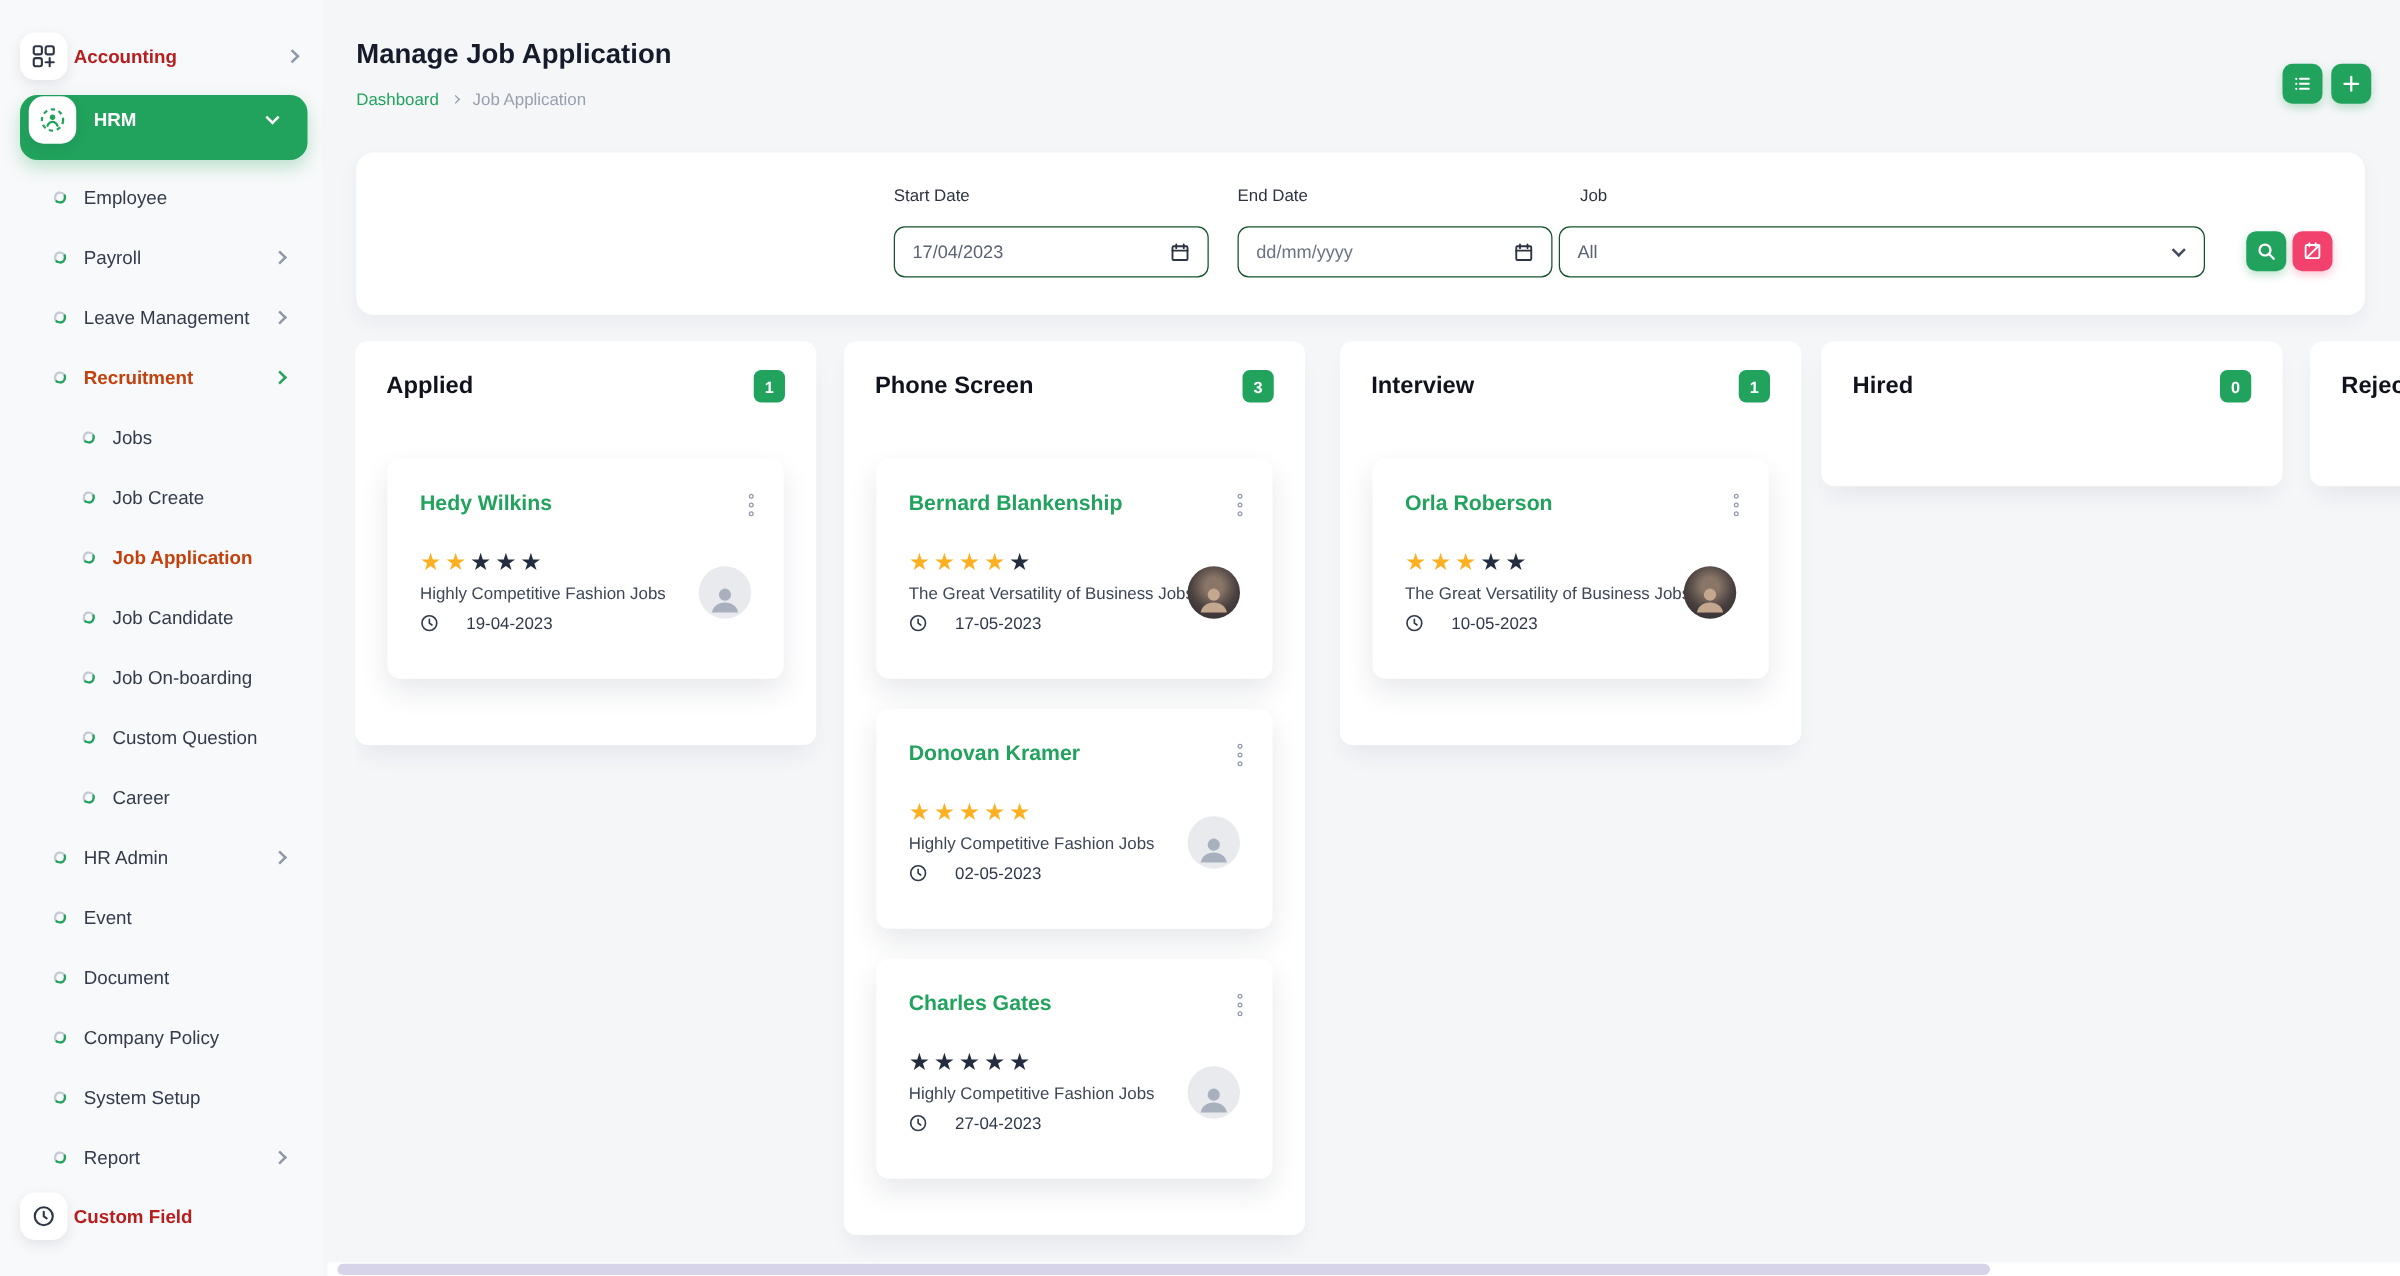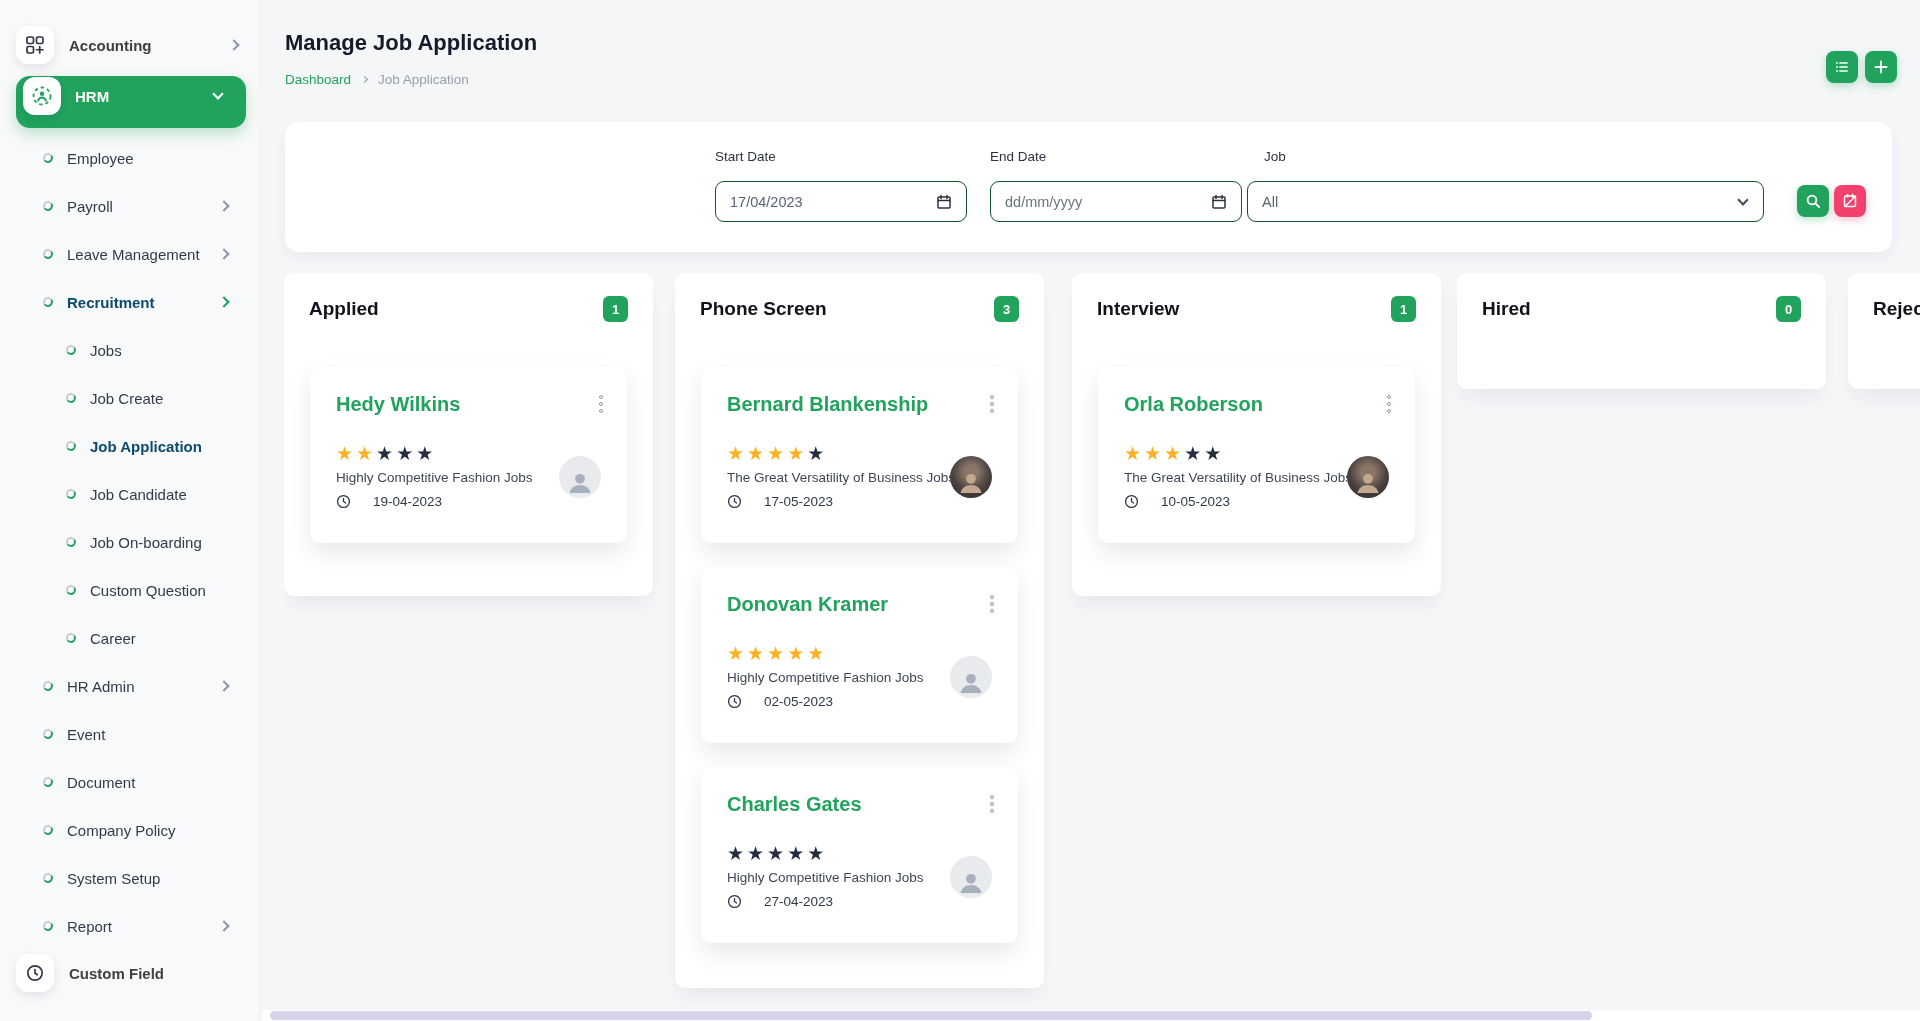--- a/index.html
+++ b/index.html
@@ -8,29 +8,29 @@
     position:relative; overflow:hidden;
     background:#f5f6f8;
     font-family:"Liberation Sans", sans-serif;
     color:#2d3445;
   }
 
   
   .sidebar { position:absolute; left:0; top:0; width:258px; height:1021px; padding:22px 12px 0 16px; background:#f8f9fa; }
   .module-row { display:flex; align-items:center; height:46px; margin-bottom:8px; cursor:pointer; }
   .icon-box { width:38px; height:38px; background:#fff; border-radius:12px; box-shadow:0 4px 10px rgba(30,40,70,.10); display:flex; align-items:center; justify-content:center; flex:0 0 auto; }
-  .module-label { flex:1; margin-left:15px; font-size:15px; font-weight:600; color:#404040; }
+  .module-label { flex:1; margin-left:5px; font-size:15px; font-weight:600; color:#b91c1c; }
   .hrm-pill { display:flex; align-items:center; height:52px; background:#21A35D; border-radius:14px; padding:0 16px 12px 7px; margin:0 0 6px 0; box-shadow:0 6px 14px rgba(33,163,93,.28); cursor:pointer; }
   .hrm-pill .module-label { color:#fff; margin-left:14px; }
   .menu { list-style:none; }
   .m-item { height:48px; display:flex; align-items:center; padding:0 10px 0 27px; cursor:pointer; }
   .m-item.sub { padding-left:50px; }
   .bullet { width:10px; height:10px; border-radius:50%; border:2px solid #c5cbd5; border-right-color:#21A35D; border-bottom-color:#21A35D; transform:rotate(12deg); margin-right:14px; flex:0 0 auto; }
   .m-label { flex:1; font-size:15px; font-weight:500; color:#333b4b; }
-  .m-item.active .m-label { color:#0c4a6e; font-weight:700; }
+  .m-item.active .m-label { color:#c2410c; font-weight:700; }
 
   
   .chev { width:8px; height:8px; border-right:2px solid #8f98a8; border-bottom:2px solid #8f98a8; transform:rotate(-45deg); flex:0 0 auto; margin-right:8px; }
   .chev.down { transform:rotate(45deg); margin-top:-4px; }
   .chev.white { border-color:#fff; }
   .chev.green { border-color:#21A35D; }
   .chev.tiny { width:5px; height:5px; border-width:1.6px; margin:0; }
 
   
   .page-title { position:absolute; left:285px; top:30px; font-size:22px; font-weight:700; color:#151b2b; }
@@ -52,21 +52,21 @@
 
   
   .board { position:absolute; left:284px; top:273px; width:1636px; height:748px; overflow:hidden; }
   .kcol { position:absolute; top:0; width:369px; background:#fff; border-radius:10px; box-shadow:0 12px 20px -6px rgba(30,40,70,.08); }
   .col-head { height:72px; display:flex; align-items:center; justify-content:space-between; padding:0 25px; }
   .col-title { font-size:19px; font-weight:700; color:#10131c; }
   .col-badge { min-width:25px; height:26px; background:#21A35D; color:#fff; font-size:13px; font-weight:600; border-radius:6px; display:flex; align-items:center; justify-content:center; padding:0 7px; }
   .col-body { padding:22px 26px 0 26px; }
 
   .kcard { position:relative; width:317px; height:176px; background:#fff; border-radius:10px; box-shadow:0 10px 22px rgba(30,40,70,.10); padding:26px 26px 0 26px; margin-bottom:24px; cursor:grab; }
-  .kc-name { font-size:20px; font-weight:600; color:#21A35D; cursor:pointer; display:inline-block; }
+  .kc-name { font-size:17px; font-weight:600; color:#21A35D; cursor:pointer; display:inline-block; }
   .kebab { position:absolute; top:26px; right:22px; display:flex; flex-direction:column; gap:3px; align-items:center; cursor:pointer; padding:2px; }
   .kdot { width:4px; height:4px; border:1.3px solid #8f99a9; border-radius:50%; }
   .kc-meta { display:flex; align-items:center; margin-top:28px; }
   .kc-left { flex:1; min-width:0; }
   .stars { display:flex; line-height:1; }
   .star { font-size:19px; margin-right:3px; }
   .star.on { color:#FDB022; }
   .star.off { color:#232D3F; }
   .kc-job { font-size:13.5px; color:#3f4756; margin-top:7px; white-space:nowrap; }
   .kc-date { display:flex; align-items:center; gap:22px; font-size:13.5px; color:#2f3849; margin-top:9px; }

